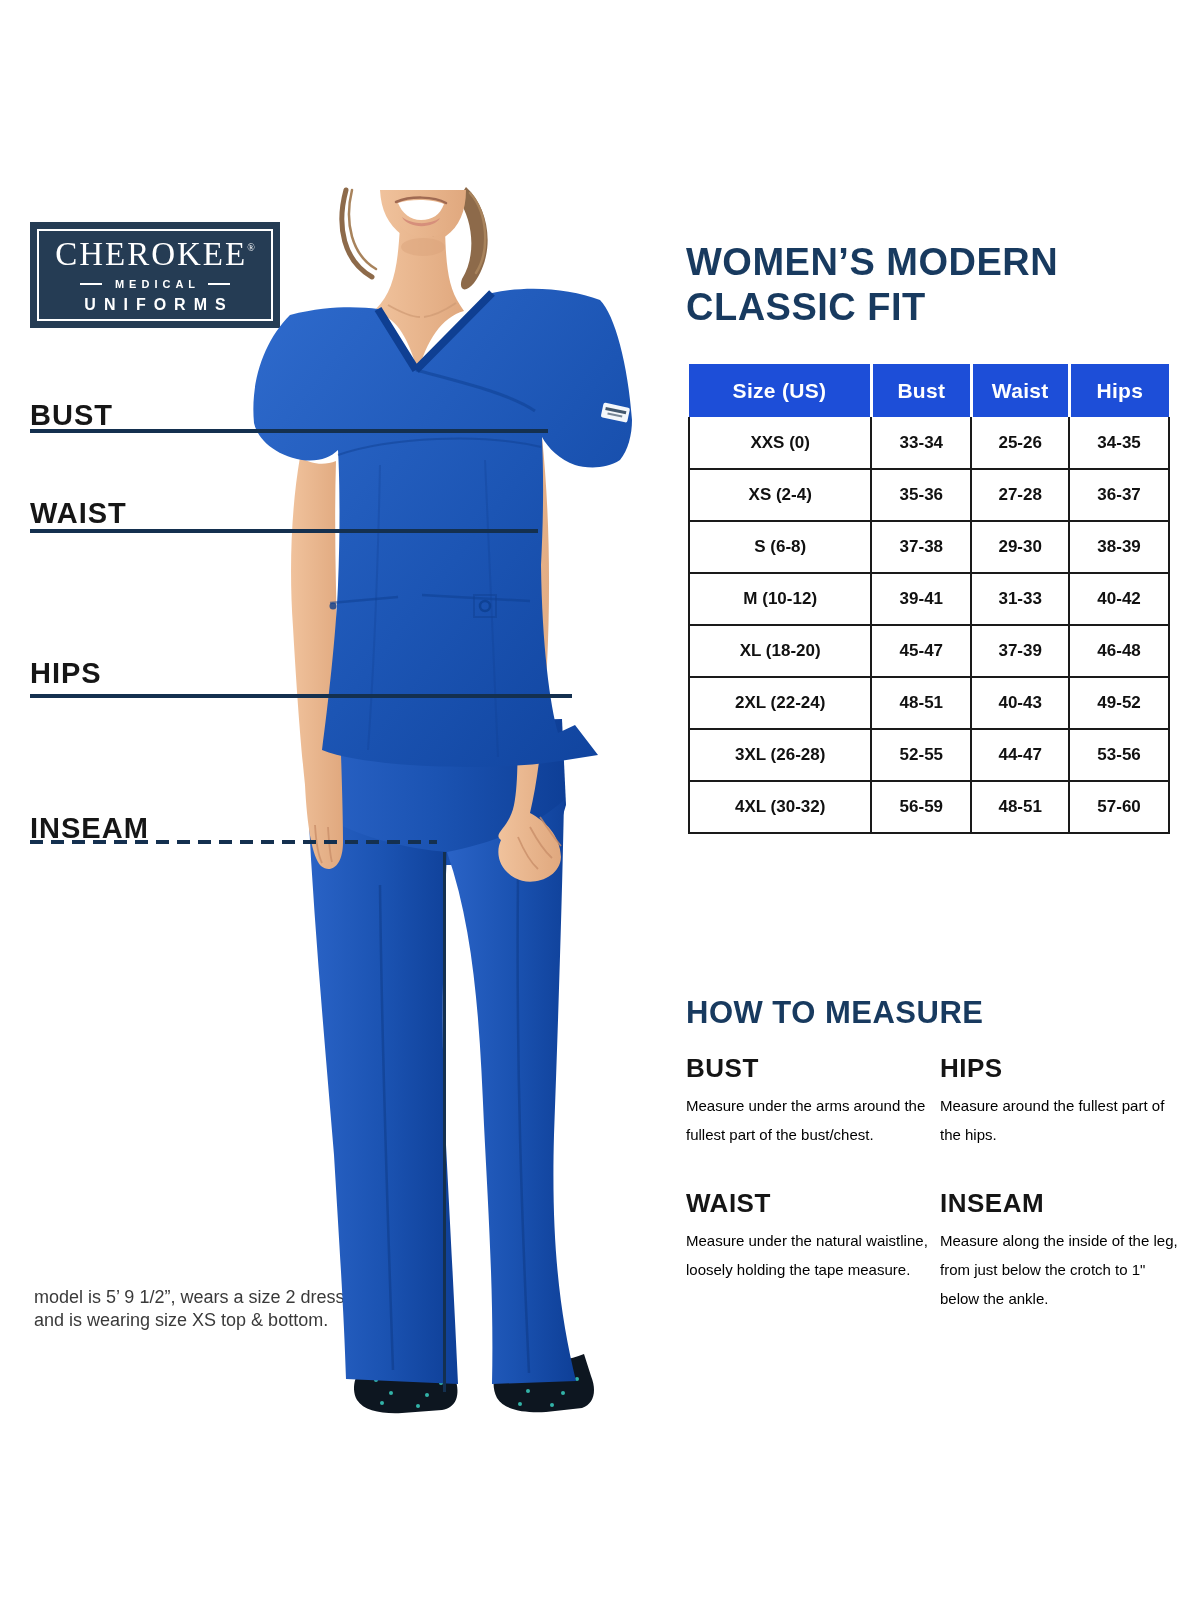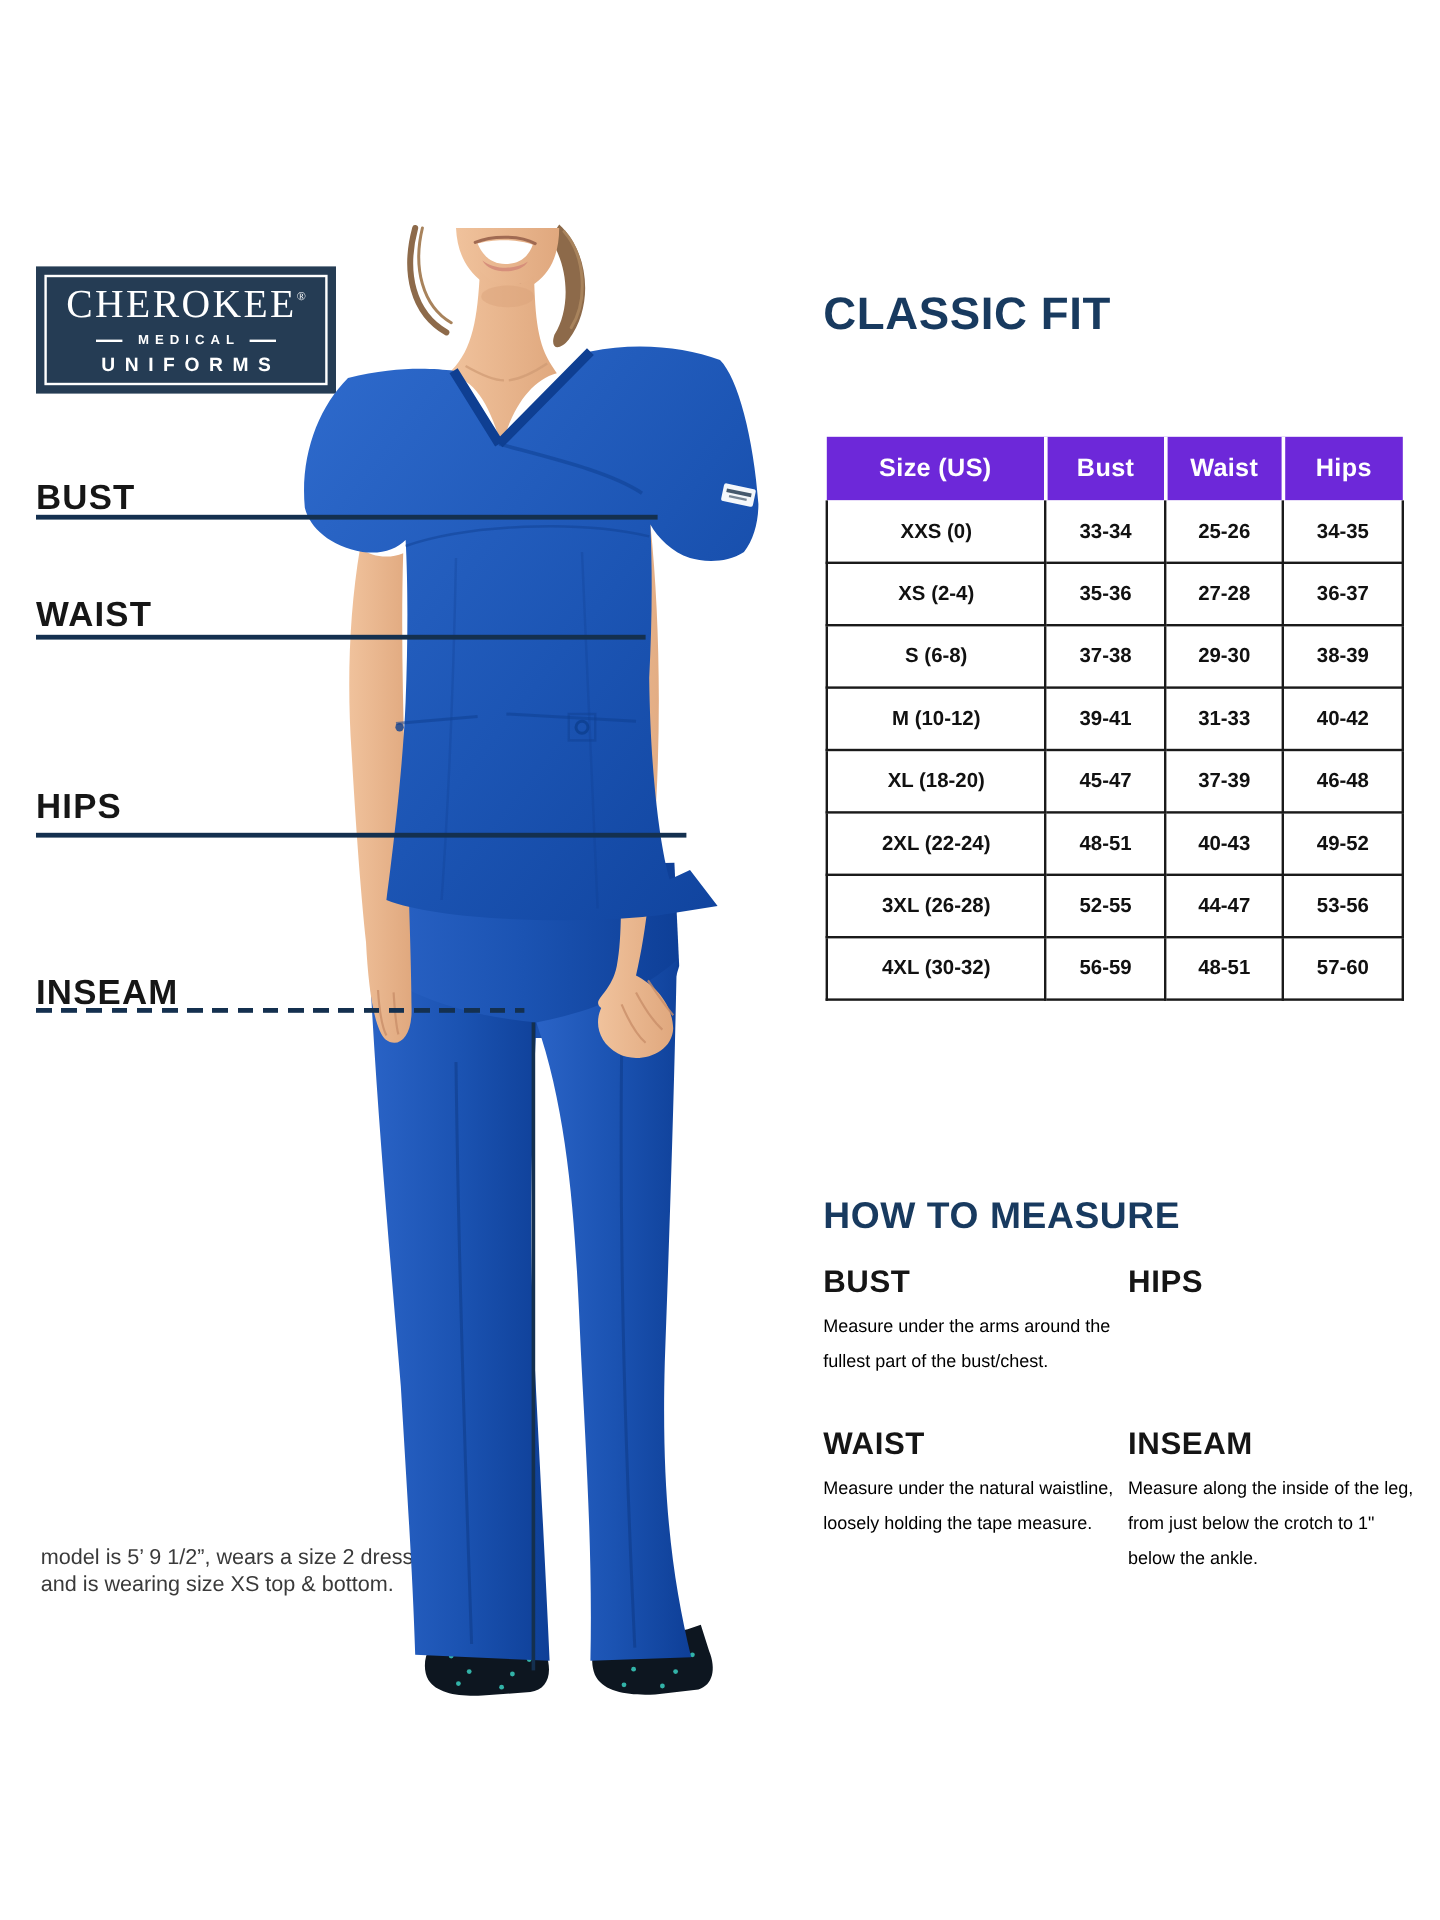--- a/index.html
+++ b/index.html
@@ -44,21 +44,21 @@
       background:#14304f; z-index:6; }
 
   
   .model-wrap { position:absolute; left:230px; top:165px; width:440px; height:1250px; z-index:2; }
 
   
   .size-table { position:absolute; left:688px; top:364px; width:482px;
       border-collapse:collapse; table-layout:fixed; }
   .size-table col.c0 { width:38%; } .size-table col.c1 { width:20.8%; }
   .size-table col.c2 { width:20.4%; } .size-table col.c3 { width:20.8%; }
-  .size-table th { background:#6d28d9; color:#ffffff; height:53px; font-size:21px;
+  .size-table th { background:#1d4ed8; color:#ffffff; height:53px; font-size:21px;
       font-weight:bold; text-align:center; vertical-align:middle; letter-spacing:.3px; }
   .size-table th + th { border-left:3px solid #ffffff; }
   .size-table td { height:52px; border:2px solid #1a1a1a; text-align:center;
       vertical-align:middle; font-size:17px; font-weight:bold; color:#111; background:#fff; }
   .size-table tbody tr:first-child td { border-top:none; }
 
   
   .howto-heading { position:absolute; left:686px; top:995px; color:#183a5f;
       font-size:31px; font-weight:bold; letter-spacing:.5px; }
   .m-item { position:absolute; width:242px; }
@@ -191,20 +191,21 @@
   <div class="meas-line" id="line-bust"></div>
   <div class="meas-label" id="lbl-waist">WAIST</div>
   <div class="meas-line" id="line-waist"></div>
   <div class="meas-label" id="lbl-hips">HIPS</div>
   <div class="meas-line" id="line-hips"></div>
   <div class="meas-label" id="lbl-inseam">INSEAM</div>
   <div class="meas-line" id="line-inseam"></div>
   <div id="line-inseam-vertical"></div>
 
   <div class="title">
+    <div>WOMEN’S MODERN</div>
     <div>CLASSIC FIT</div>
   </div>
 
   <table class="size-table">
     <colgroup>
         <col class="c0">
         <col class="c1">
         <col class="c2">
         <col class="c3">
       </colgroup>
@@ -269,20 +270,21 @@
   </table>
 
   <div class="howto-heading">HOW TO MEASURE</div>
 
   <div class="m-item" id="m-bust">
     <h3>BUST</h3>
     <p>Measure under the arms around the fullest part of the bust/chest.</p>
   </div>
   <div class="m-item" id="m-hips">
     <h3>HIPS</h3>
+    <p>Measure around the fullest part of the hips.</p>
   </div>
   <div class="m-item" id="m-waist">
     <h3>WAIST</h3>
     <p>Measure under the natural waistline, loosely holding the tape measure.</p>
   </div>
   <div class="m-item" id="m-inseam">
     <h3>INSEAM</h3>
     <p>Measure along the inside of the leg, from just below the crotch to 1" below the ankle.</p>
   </div>
 

